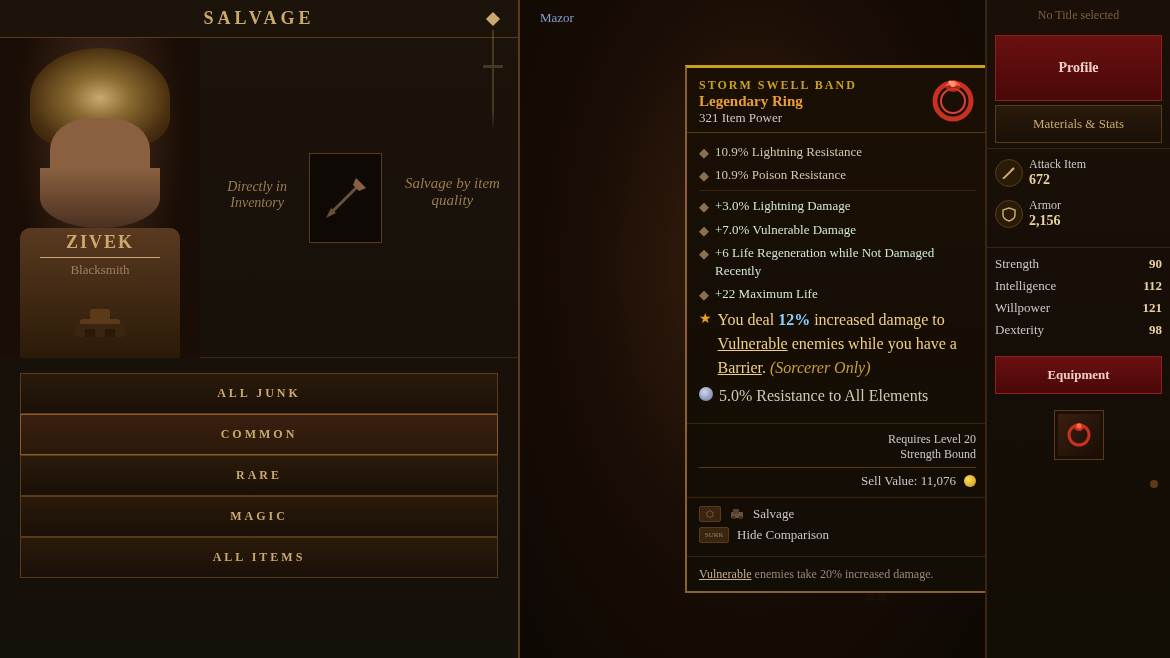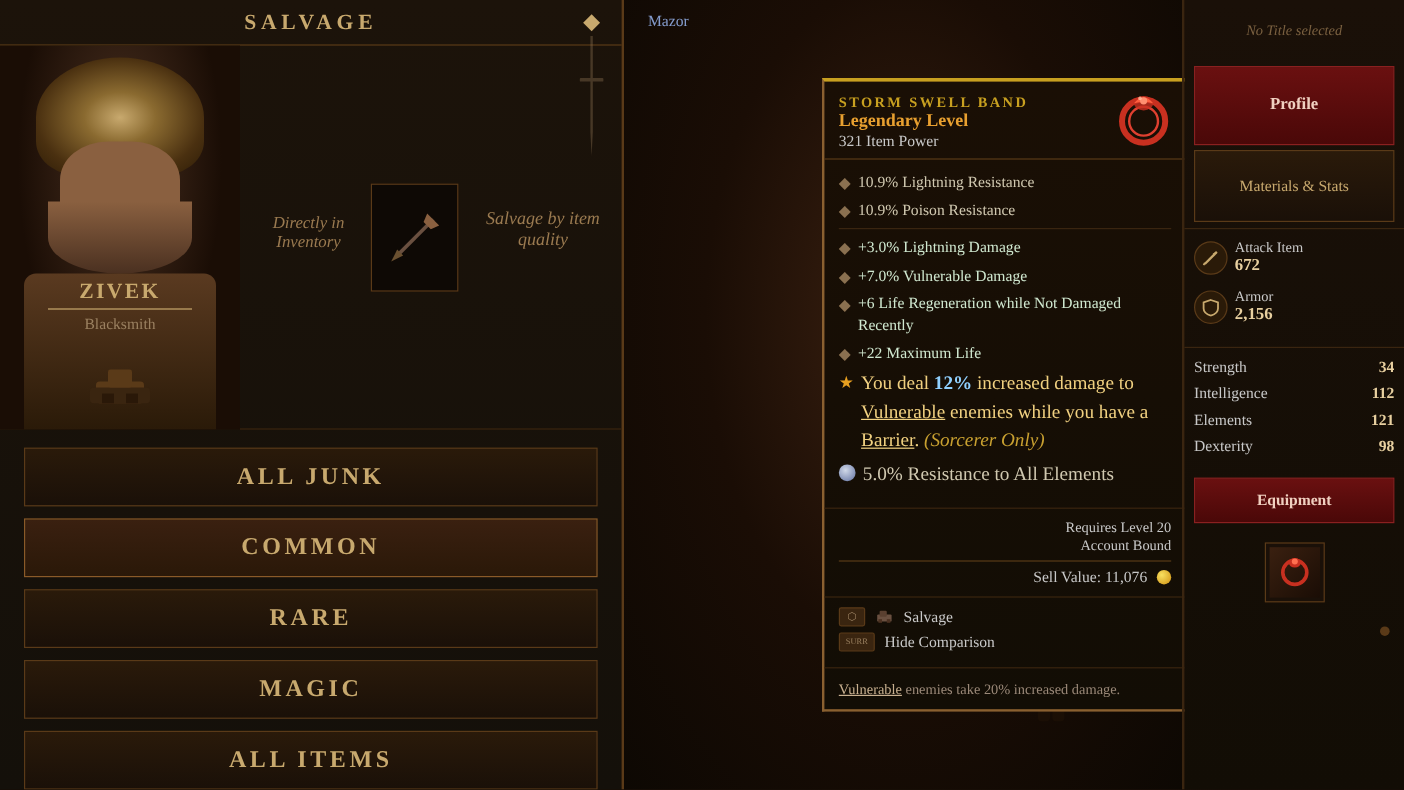--- a/index.html
+++ b/index.html
@@ -178,25 +178,24 @@
       font-style: italic;
       font-size: 15px;
       text-align: center;
       margin-bottom: 12px;
     }
 
     .salvage-btn {
       display: block;
       width: 100%;
       padding: 12px;
-      margin-bottom: 10px;
       background: linear-gradient(180deg, #2a1a0a 0%, #1a1008 100%);
       border: 1px solid #5a3a18;
       color: #c8a96e;
-      font-size: 20px;
+      font-size: 12px;
       letter-spacing: 3px;
       text-align: center;
       cursor: pointer;
       font-family: 'Georgia', serif;
       font-weight: bold;
       text-transform: uppercase;
       transition: background 0.2s;
     }
 
     .salvage-btn.active {
@@ -412,22 +411,21 @@
       width: 185px;
       height: 658px;
       background: linear-gradient(180deg, #1a1008 0%, #120d05 100%);
       border-left: 2px solid #3a2510;
     }
 
     .no-title-text {
       color: #7a6040;
       font-size: 12px;
       text-align: center;
-      padding: 18px;
-      font-style: italic;
+      padding: 8px;
     }
 
     .profile-btn {
       display: block;
       width: calc(100% - 16px);
       margin: 4px 8px;
       padding: 24px;
       background: linear-gradient(180deg, #6a1010 0%, #4a0808 100%);
       border: 1px solid #8a2020;
       color: #f0d0c0;
@@ -435,21 +433,21 @@
       text-align: center;
       cursor: pointer;
       font-family: 'Georgia', serif;
       font-weight: bold;
     }
 
     .materials-stats-btn {
       display: block;
       width: calc(100% - 16px);
       margin: 4px 8px;
-      padding: 21px;
+      padding: 10px;
       background: linear-gradient(180deg, #2a1a0a 0%, #1a1008 100%);
       border: 1px solid #5a3a18;
       color: #c8a96e;
       font-size: 13px;
       text-align: center;
       cursor: pointer;
       font-family: 'Georgia', serif;
     }
 
     .stats-section {
@@ -698,21 +696,21 @@
         <circle cx="25" cy="25" r="18" fill="none" stroke="#c83020" stroke-width="5"></circle>
         <circle cx="25" cy="25" r="12" fill="none" stroke="#e04030" stroke-width="2"></circle>
         <ellipse cx="25" cy="10" rx="8" ry="6" fill="#c83020" opacity="0.8"></ellipse>
         <path d="M17,10 Q25,0 33,10 Q25,8 17,10" fill="#ff6040"></path>
 
         <circle cx="25" cy="8" r="3" fill="#ff9070"></circle>
         <circle cx="22" cy="6" r="1.5" fill="#ffc0a0" opacity="0.8"></circle>
       </svg>
     </div>
     <div class="item-name">STORM SWELL BAND</div>
-    <div class="item-type">Legendary Level</div>
+    <div class="item-type">Legendary Ring</div>
     <div class="item-power">321 Item Power</div>
   </div>
 
   <div class="item-stats">
 
     <div class="stat-row">
       <span class="stat-diamond">◆</span>
       <span class="stat-text">10.9% Lightning Resistance</span>
     </div>
     <div class="stat-row">
@@ -749,21 +747,21 @@
     </div>
 
     <div class="orb-row">
       <div class="orb-icon"></div>
       <span class="stat-text">5.0% Resistance to All Elements</span>
     </div>
   </div>
 
   <div class="item-footer">
     <div class="requires-level">Requires Level 20</div>
-    <div class="account-bound">Account Bound</div>
+    <div class="account-bound">Strength Bound</div>
     <hr class="divider-line">
     <div class="sell-value">
       <span>Sell Value: 11,076</span>
       <span class="gold-dot"></span>
     </div>
   </div>
 
   <div class="tooltip-actions">
     <div class="action-row">
       <div class="action-key">⬡</div>
@@ -821,28 +819,28 @@
         <div class="stat-label">Armor</div>
         <div class="stat-value">2,156</div>
       </div>
     </div>
 
   </div>
 
   <div class="attr-section">
     <div class="attr-row">
       <span class="attr-name">Strength</span>
-      <span class="attr-value">34</span>
+      <span class="attr-value">90</span>
     </div>
     <div class="attr-row">
       <span class="attr-name">Intelligence</span>
       <span class="attr-value">112</span>
     </div>
     <div class="attr-row">
-      <span class="attr-name">Elements</span>
+      <span class="attr-name">Willpower</span>
       <span class="attr-value">121</span>
     </div>
     <div class="attr-row">
       <span class="attr-name">Dexterity</span>
       <span class="attr-value">98</span>
     </div>
   </div>
 
   <button class="equipment-btn">Equipment</button>
 

